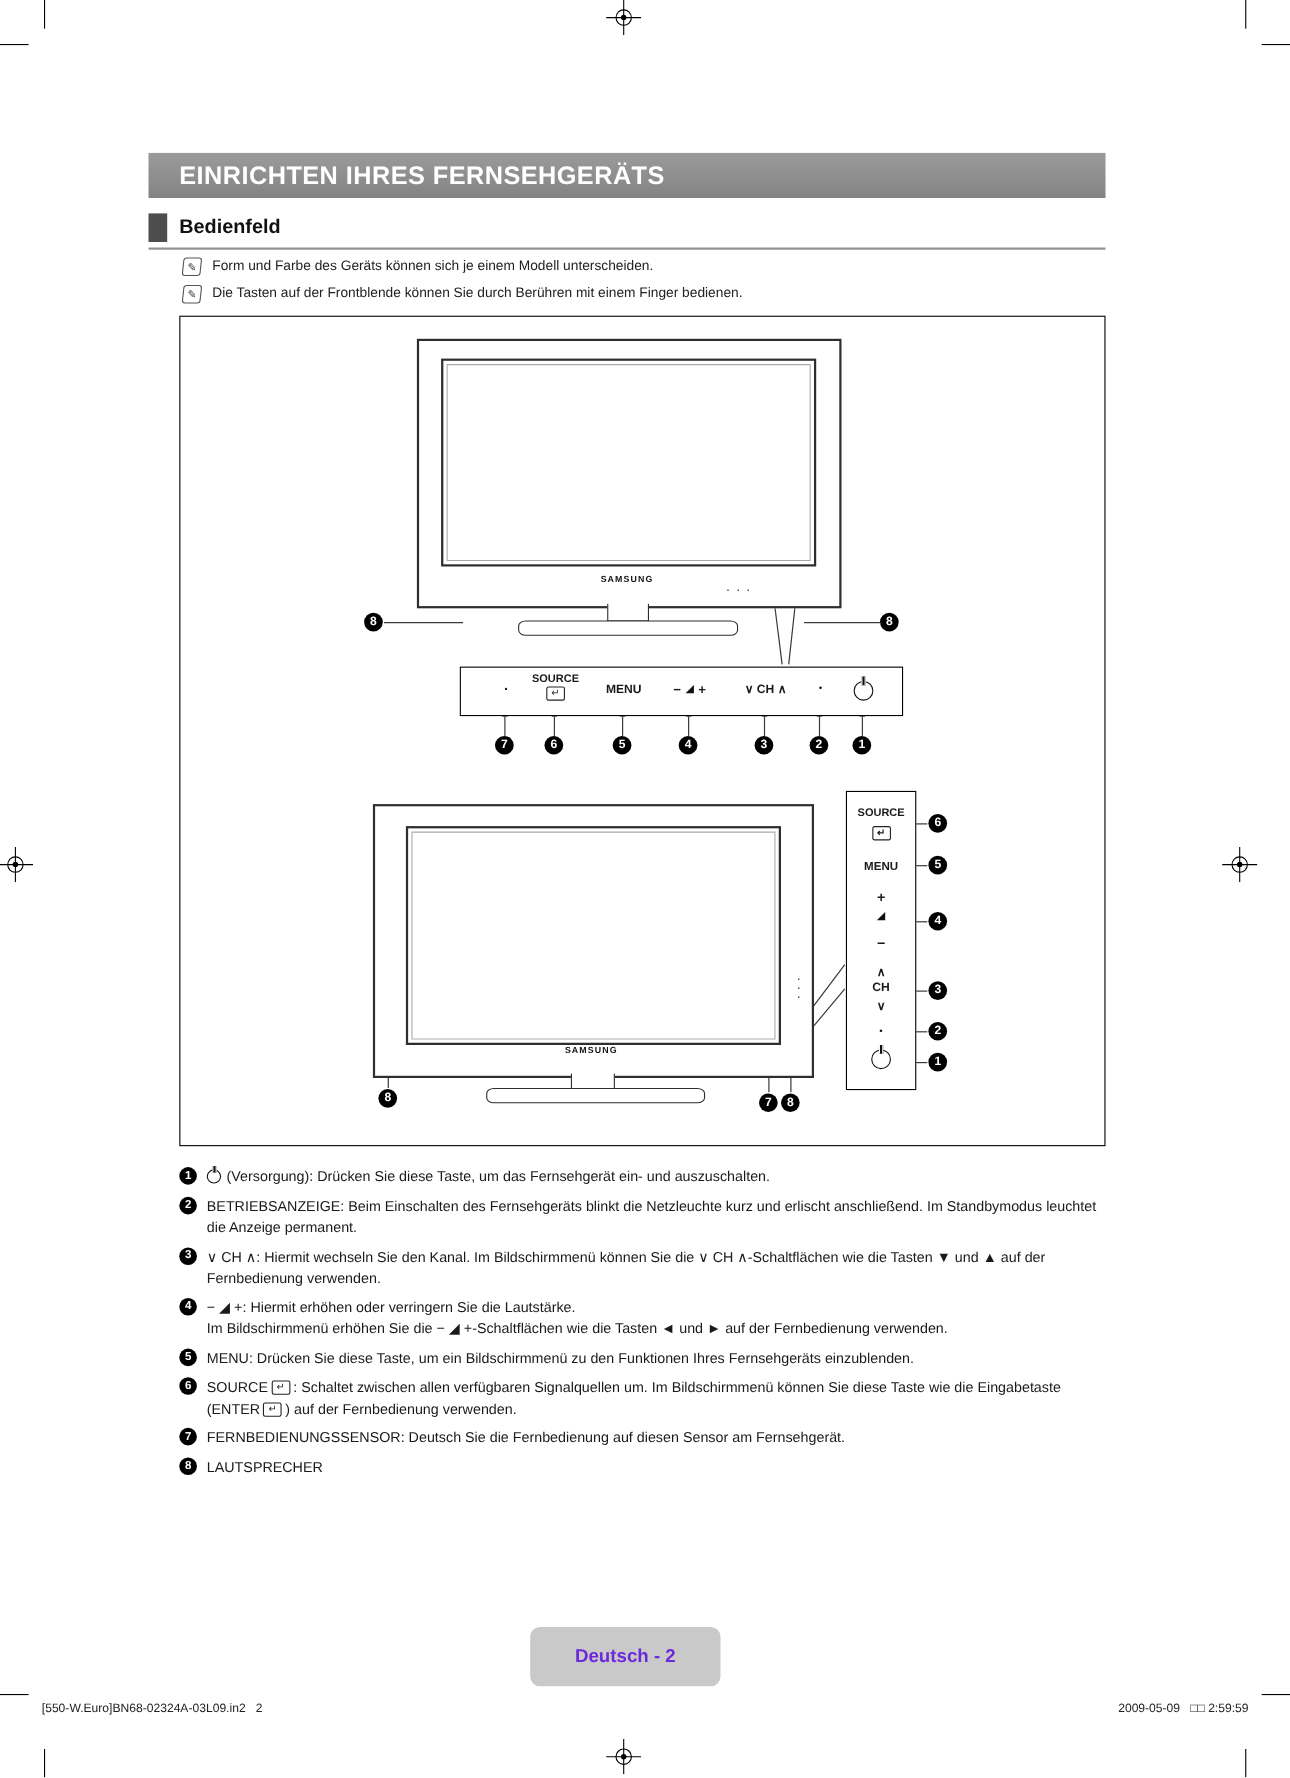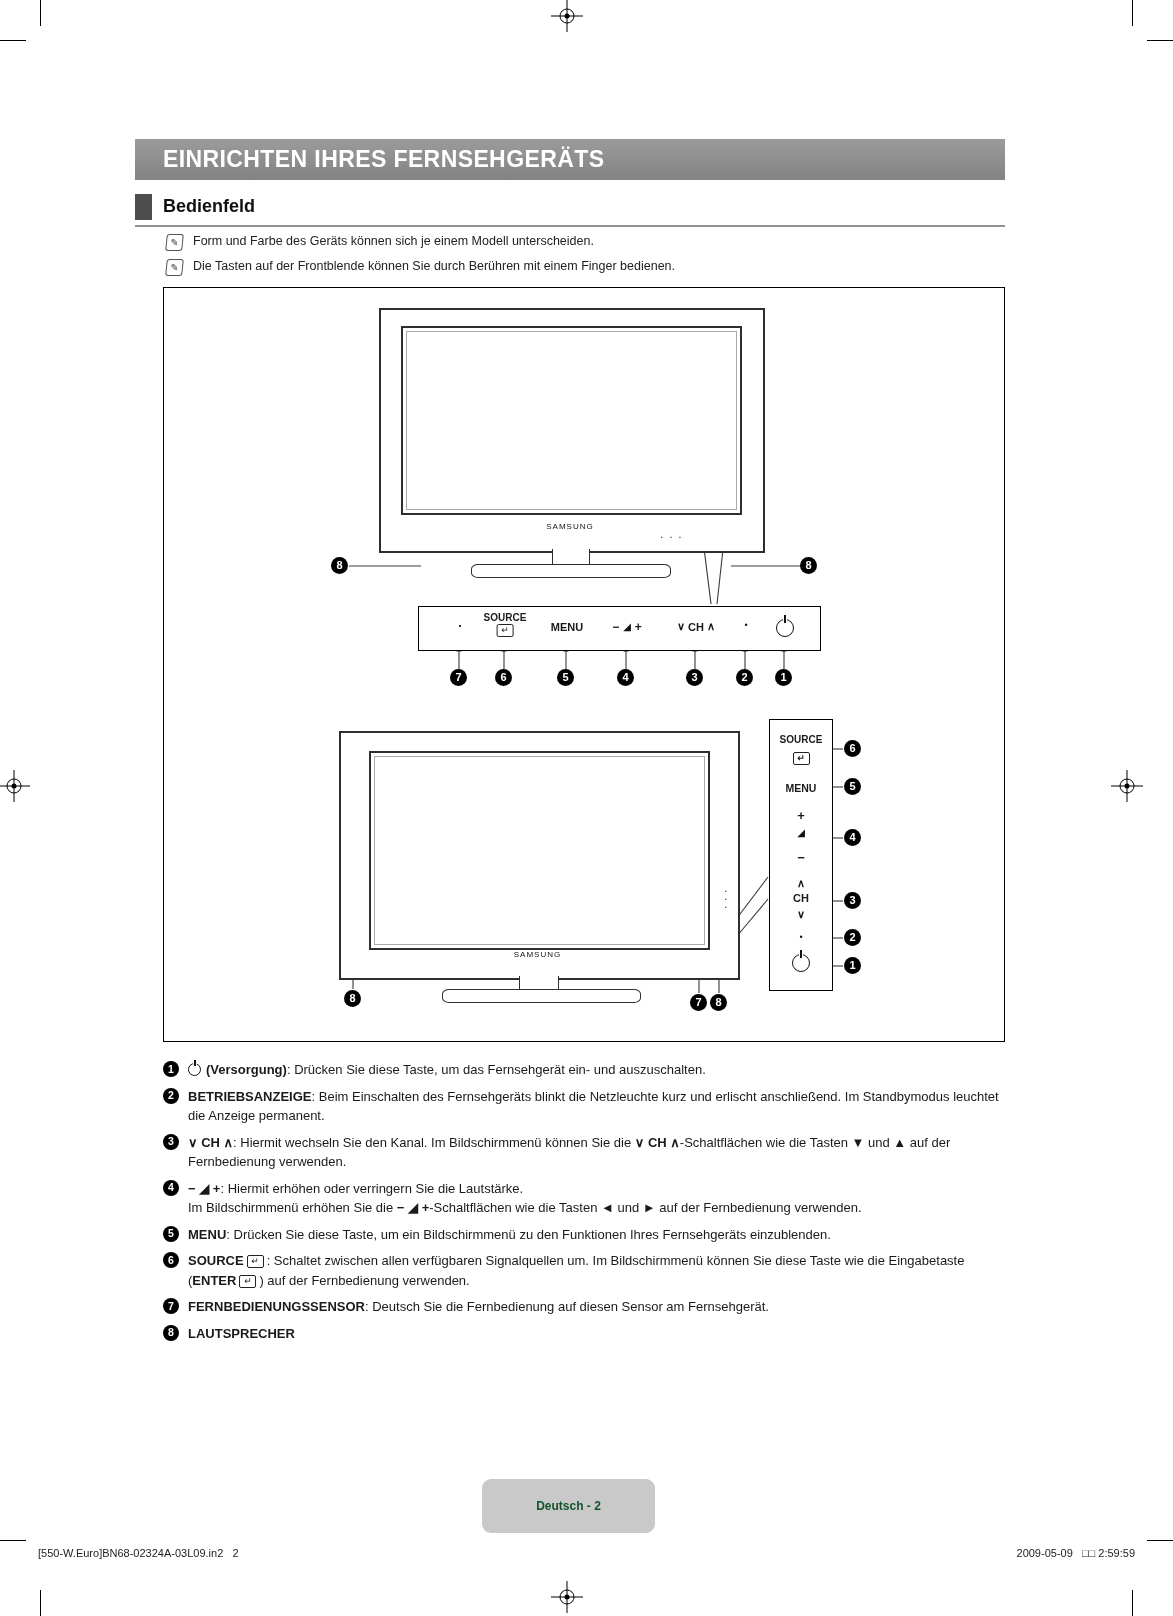--- a/index.html
+++ b/index.html
@@ -28,21 +28,21 @@
 
   
   .figure{position:absolute;left:163px;top:287px;width:840px;height:753px;border:1px solid #000;background:#fff;}
   .fig-lines{position:absolute;left:0;top:0;}
   .fig-lines line{stroke:#3a3a3a;stroke-width:1.1;}
   .fig-lines rect{fill:#222;}
 
   .bezel{position:absolute;border:2px solid #2e2e2e;background:#fff;}
   .screen{position:absolute;border:2px solid #2e2e2e;background:#fff;
           box-shadow:inset 0 0 0 3px #fff, inset 0 0 0 4px #aaa;}
-  .brand{position:absolute;text-align:center;font-size:8px;font-weight:normal;letter-spacing:1px;color:#111;}
+  .brand{position:absolute;text-align:center;font-size:8px;font-weight:bold;letter-spacing:1px;color:#111;}
   .neck{position:absolute;border:1.5px solid #2e2e2e;border-top:none;background:#fff;}
   .standbase{position:absolute;border:1.5px solid #2e2e2e;border-radius:7px/5px;background:#fff;}
   .tiny-ind{position:absolute;font-size:5px;letter-spacing:3px;color:#444;}
   .tiny-ind.vert{writing-mode:vertical-rl;letter-spacing:2px;}
 
   .panel1{position:absolute;left:254px;top:318px;width:401px;height:43px;border:1px solid #000;background:#fff;}
   .p1{position:absolute;transform:translateX(-50%);white-space:nowrap;}
   .p1-dot{left:41px;top:8px;font-weight:bold;font-size:13px;}
   .p1-source{left:86px;top:5px;display:flex;flex-direction:column;align-items:center;gap:1px;}
   .p1-source .lbl{font-size:10px;font-weight:bold;}
@@ -78,26 +78,26 @@
   .icon-power::after{content:"";position:absolute;left:50%;top:-5px;transform:translateX(-50%);
                      width:2px;height:8px;background:#111;border-left:1.5px solid #fff;border-right:1.5px solid #fff;}
   .icon-power.sm{width:11px;height:11px;border-width:1.4px;vertical-align:-2px;margin-right:5px;}
   .icon-power.sm::after{top:-4px;height:6px;}
   .icon-power.lg{width:16px;height:16px;}
 
   
   .desc{position:absolute;left:163px;top:1060px;width:845px;}
   .desc-row{display:flex;gap:9px;margin-bottom:7px;font-size:13px;line-height:1.5;align-items:flex-start;}
   .dtext{flex:1;color:#1a1a1a;}
-  .dtext b{font-weight:bold;}
+  .dtext b{font-weight:normal;}
 
   
   .footer-box{position:absolute;left:482px;top:1479px;width:173px;height:54px;background:#c9c9c9;
               border-radius:9px;display:flex;align-items:center;justify-content:center;}
-  .footer-box span{font-size:12px;font-weight:bold;color:#14532d;}
+  .footer-box span{font-size:17px;font-weight:bold;color:#6d28d9;}
   .print-text{position:absolute;top:1547px;font-size:11px;color:#222;white-space:pre;}
   .print-left{left:38px;text-align:center;}
   .print-right{right:38px;}
 </style>
 </head>
 <body>
 
 <div class="page">
 
   <div class="regmark" style="left:551px;top:0;">

